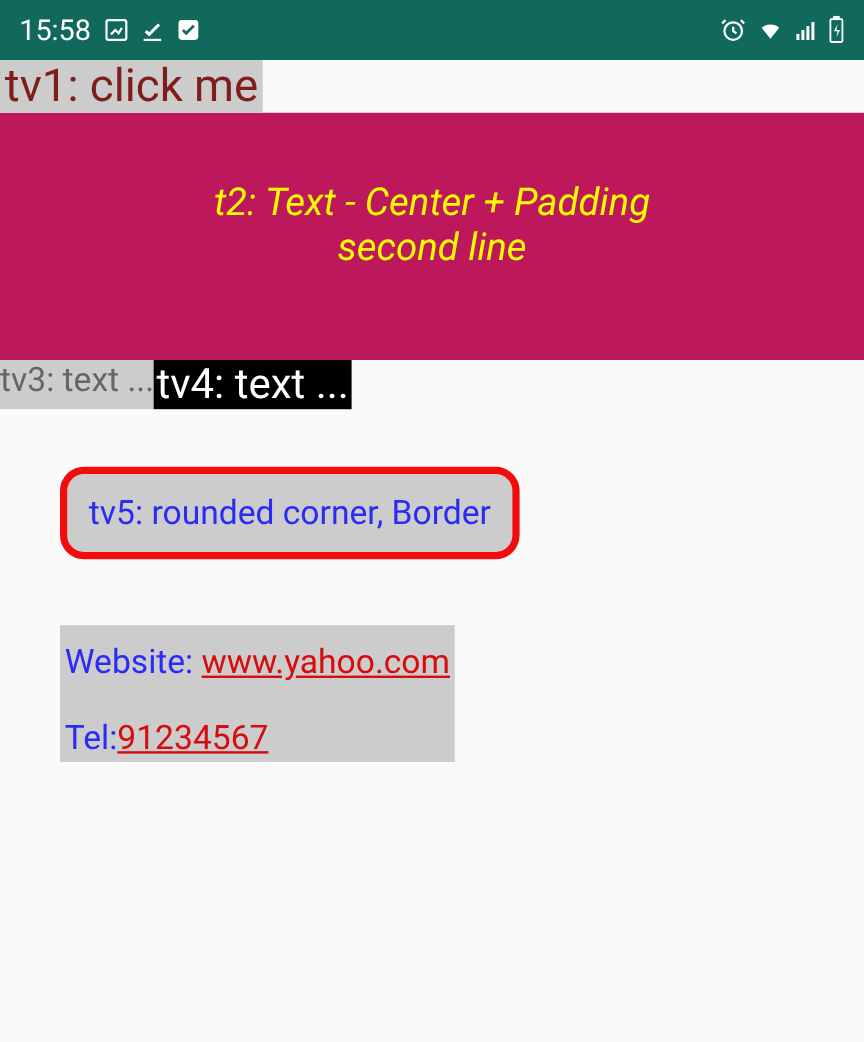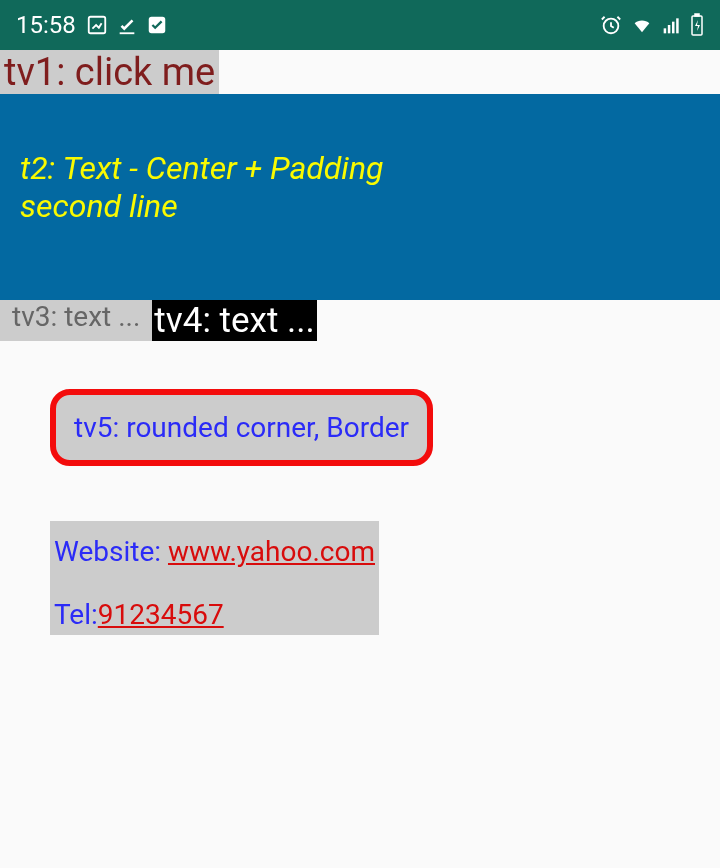--- a/index.html
+++ b/index.html
@@ -49,38 +49,39 @@
       justify-content: center;
     }
     .tv1 {
       background: #cccccc;
       color: #7f1d1d;
       font-size: 38px;
       padding: 0 4px;
       display: inline-block;
     }
     .tv2 {
-      background: #0369a1;
+      background: #be185d;
       color: #fafa00;
       font-style: italic;
       font-size: 32px;
+      text-align: center;
       padding: 55px 20px 75px 20px;
       width: 100%;
     }
     .tv2-line2 {
       display: block;
     }
     .row-tv3-tv4 {
       display: flex;
     }
     .tv3 {
       background: #cccccc;
       color: #666666;
       font-size: 28px;
-      padding: 0 12px;
+      padding: 0 0;
     }
     .tv4 {
       background: #000000;
       color: #ffffff;
       font-size: 35px;
       padding: 0 2px;
     }
     .spacer1 {
       height: 48px;
     }

